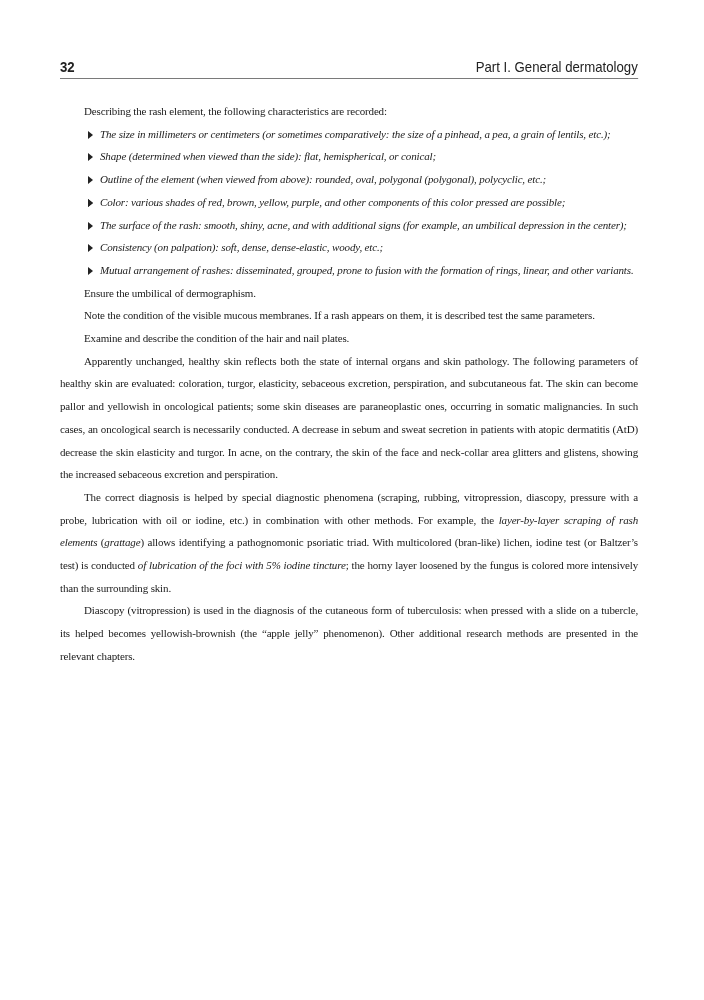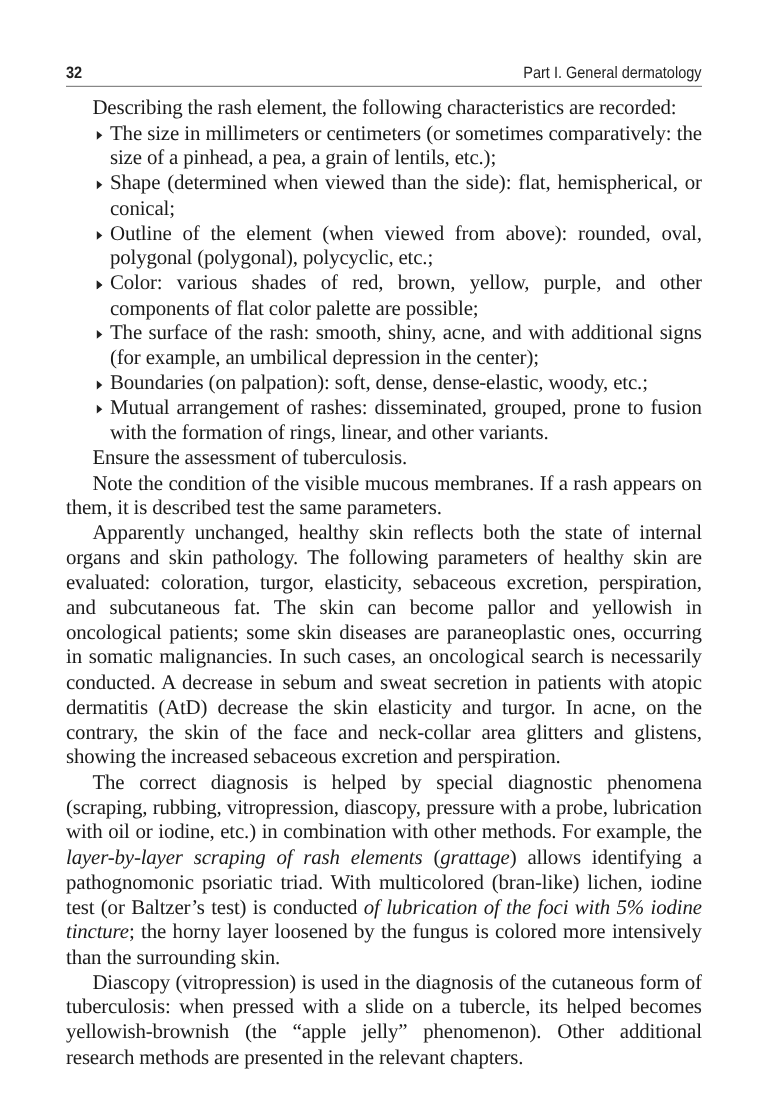--- a/index.html
+++ b/index.html
@@ -2,24 +2,24 @@
 <html><head>
 <meta charset="utf-8">
 <style>
   html, body { margin: 0; padding: 0; background: #ffffff; }
   body { width: 704px; height: 1000px; position: relative; overflow: hidden; }
   .page { position: absolute; left: 60px; top: 58px; width: 578px; color: #1a1a1a; }
   .running-head { display: flex; justify-content: space-between; align-items: flex-end;
     font-family: "Liberation Sans", sans-serif; font-size: 15px; color: #222;
     padding-bottom: 3px; border-bottom: 1.5px solid #7a7a7a; transform: scaleX(0.88); transform-origin: left; width: 113.6%; }
   .running-head .num { font-weight: bold; }
-  .body { margin-top: 9px; font-family: "Liberation Serif", serif; font-size: 19px;
+  .body { margin-top: 21px; font-family: "Liberation Serif", serif; font-size: 11px;
     line-height: 22.7px; letter-spacing: -0.15px; }
   .p { text-align: justify; text-indent: 24px; margin: 0; }
-  ul.bullets { list-style: none; margin: 0; padding: 0 0 0 40px; }
+  ul.bullets { list-style: none; margin: 0; padding: 0 0 0 40px; font-style: italic; }
   ul.bullets li { position: relative; text-align: justify; margin: 0; }
   ul.bullets li .tri { position: absolute; left: -12px; top: 8px; width: 0; height: 0;
     border-top: 4px solid transparent; border-bottom: 4px solid transparent; border-left: 5px solid #222; }
   .it { font-style: italic; }
 </style>
 </head>
 <body>
 
 <div class="page">
   <div class="running-head">
@@ -27,24 +27,25 @@
     <span>Part I. General dermatology</span>
   </div>
 
   <div class="body">
     <p class="p">Describing the rash element, the following characteristics are recorded:</p>
     <ul class="bullets">
       <li><span class="tri"></span><span>The size in millimeters or centimeters (or sometimes comparatively: the size of a pinhead, a pea, a grain of lentils, etc.);</span></li>
       <li><span class="tri"></span><span>Shape (determined when viewed than the side): flat, hemispherical, or conical;</span></li>
       <li><span class="tri"></span><span>Outline of the element (when viewed from above): rounded, oval, polygonal (polygonal), polycyclic, etc.;</span></li>
       <li><span class="tri"></span></li>
-      <li><span class="tri"></span><span>Color: various shades of red, brown, yellow, purple, and other components of flat color palette are possible;</span></li>
+      <li><span class="tri"></span><span>Color: various shades of red, brown, yellow, purple, and other components of this color pressed are possible;</span></li>
       <li><span class="tri"></span><span>The surface of the rash: smooth, shiny, acne, and with additional signs (for example, an umbilical depression in the center);</span></li>
-      <li><span class="tri"></span><span>Boundaries (on palpation): soft, dense, dense-elastic, woody, etc.;</span></li>
+      <li><span class="tri"></span><span>Consistency (on palpation): soft, dense, dense-elastic, woody, etc.;</span></li>
       <li><span class="tri"></span><span>Mutual arrangement of rashes: disseminated, grouped, prone to fusion with the formation of rings, linear, and other variants.</span></li>
     </ul>
-    <p class="p">Ensure the assessment of tuberculosis.</p>
+    <p class="p">Ensure the umbilical of dermographism.</p>
     <p class="p">Note the condition of the visible mucous membranes. If a rash appears on them, it is described test the same parameters.</p>
+    <p class="p">Examine and describe the condition of the hair and nail plates.</p>
     <p class="p">Apparently unchanged, healthy skin reflects both the state of internal organs and skin pathology. The following parameters of healthy skin are evaluated: coloration, turgor, elasticity, sebaceous excretion, perspiration, and subcutaneous fat. The skin can become pallor and yellowish in oncological patients; some skin diseases are paraneoplastic ones, occurring in somatic malignancies. In such cases, an oncological search is necessarily conducted. A decrease in sebum and sweat secretion in patients with atopic dermatitis (AtD) decrease the skin elasticity and turgor. In acne, on the contrary, the skin of the face and neck-collar area glitters and glistens, showing the increased sebaceous excretion and perspiration.</p>
     <p class="p"><span>The correct diagnosis is helped by special diagnostic phenomena (scraping, rubbing, vitropression, diascopy, pressure with a probe, lubrication with oil or iodine, etc.) in combination with other methods. For example, the </span><span class="it">layer-by-layer scraping of rash elements</span><span> (</span><span class="it">grattage</span><span>) allows identifying a pathognomonic psoriatic triad. With multicolored (bran-like) lichen, iodine test (or Baltzer’s test) is conducted </span><span class="it">of lubrication of the foci with 5% iodine tincture</span><span>; the horny layer loosened by the fungus is colored more intensively than the surrounding skin.</span></p>
     <p class="p">Diascopy (vitropression) is used in the diagnosis of the cutaneous form of tuberculosis: when pressed with a slide on a tubercle, its helped becomes yellowish-brownish (the “apple jelly” phenomenon). Other additional research methods are presented in the relevant chapters.</p>
   </div>
 </div>
 
 </body></html>

